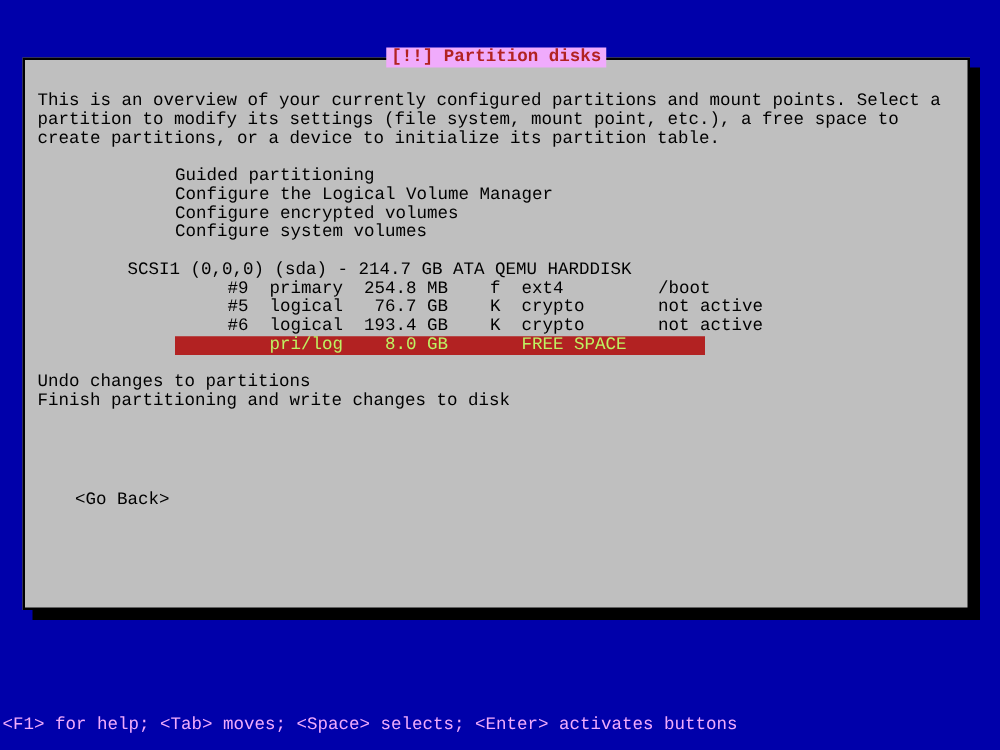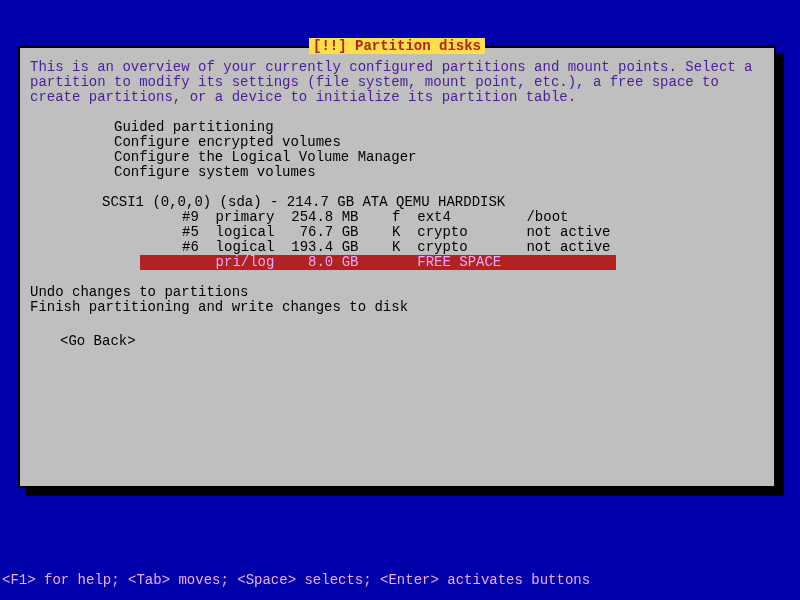--- a/index.html
+++ b/index.html
@@ -1,42 +1,42 @@
 <!DOCTYPE html>
 <html><head>
 <meta charset="utf-8">
 <style>
 body{margin:0;background:#0000aa;font-family:"Courier New",monospace;font-size:14px;line-height:15px;color:#000;width:800px;height:600px;overflow:hidden;position:relative}
 .shadow{position:absolute;left:26px;top:54px;width:758px;height:442px;background:#000}
 .dialog{position:absolute;left:18px;top:46px;width:758px;height:442px;background:#bfbfbf;border:2px solid #000;box-sizing:border-box;padding:8px 10px}
 .title{position:absolute;left:0;right:0;top:-9px;text-align:center;color:#b22222;background:transparent;font-weight:bold}
-.title span{background:#fde047;padding:0 4px}
-.instr{color:#4c1d95;margin-top:4px;white-space:pre-wrap}
-.menu{margin-top:15px;margin-left:84px}
+.title span{background:#f0abfc;padding:0 4px}
+.instr{color:#000000;margin-top:18px;white-space:pre-wrap}
+.menu{margin-top:15px;margin-left:110px}
 .menu-item{white-space:pre;cursor:pointer}
 .disk{margin-top:15px;margin-left:72px;white-space:pre}
 .part-row{white-space:pre;margin-left:110px}
-.highlight{background:#b22222;color:#f0abfc;display:inline-block;width:476px}
+.highlight{background:#b22222;color:#bef264;display:inline-block;width:424px}
 .actions{margin-top:15px;}
-.goback{margin-top:19px;margin-left:30px}
+.goback{margin-top:64px;margin-left:30px}
 .help{position:absolute;left:2px;bottom:12px;color:#f0abfc;white-space:pre}
 </style>
 </head>
 <body>
 
 <div class="shadow"></div>
 <div class="dialog">
   <div class="title">
     <span>[!!] Partition disks</span>
   </div>
   <div class="instr">This is an overview of your currently configured partitions and mount points. Select a partition to modify its settings (file system, mount point, etc.), a free space to create partitions, or a device to initialize its partition table.</div>
   <div class="menu">
     <div class="menu-item">Guided partitioning</div>
+    <div class="menu-item">Configure the Logical Volume Manager</div>
     <div class="menu-item">Configure encrypted volumes</div>
-    <div class="menu-item">Configure the Logical Volume Manager</div>
     <div class="menu-item">Configure system volumes</div>
   </div>
   <div class="disk">SCSI1 (0,0,0) (sda) - 214.7 GB ATA QEMU HARDDISK</div>
   <div class="part-row">     #9  primary  254.8 MB    f  ext4         /boot</div>
   <div class="part-row">     #5  logical   76.7 GB    K  crypto       not active</div>
   <div class="part-row">     #6  logical  193.4 GB    K  crypto       not active</div>
   <div class="part-row"><span class="highlight">         pri/log    8.0 GB       FREE SPACE</span></div>
   <div class="actions">
     <div class="menu-item">Undo changes to partitions</div>
     <div class="menu-item">Finish partitioning and write changes to disk</div>

